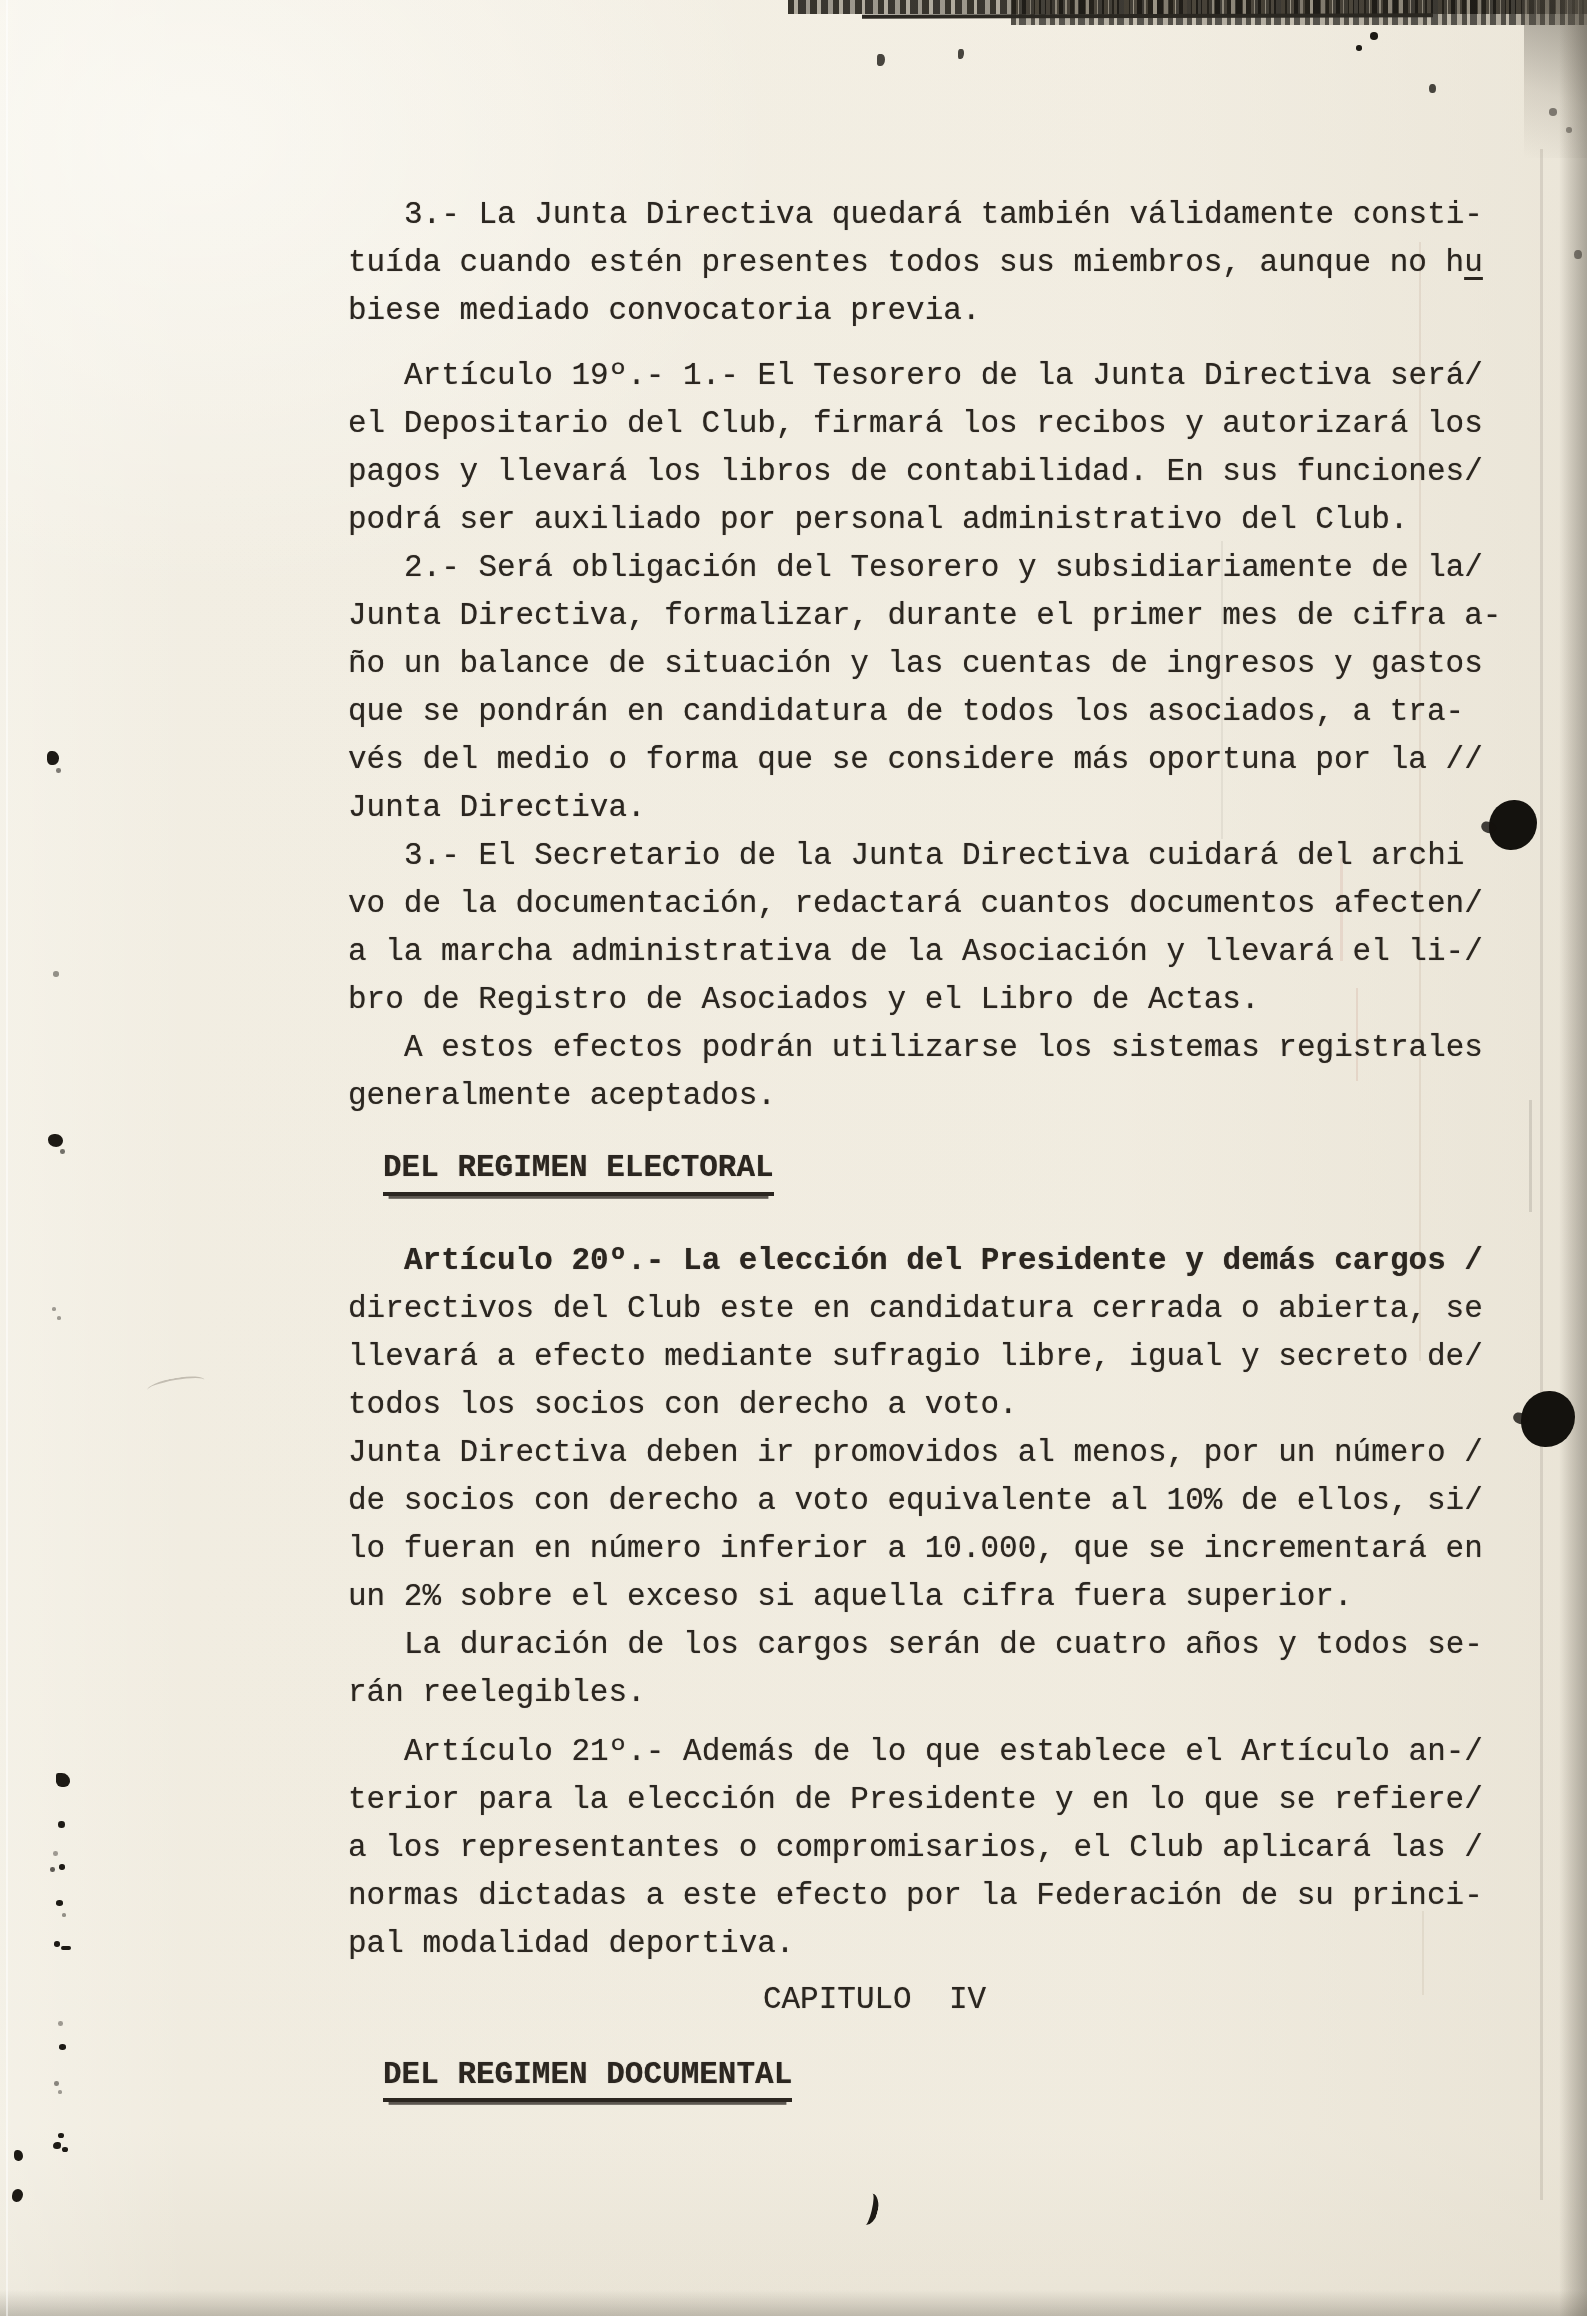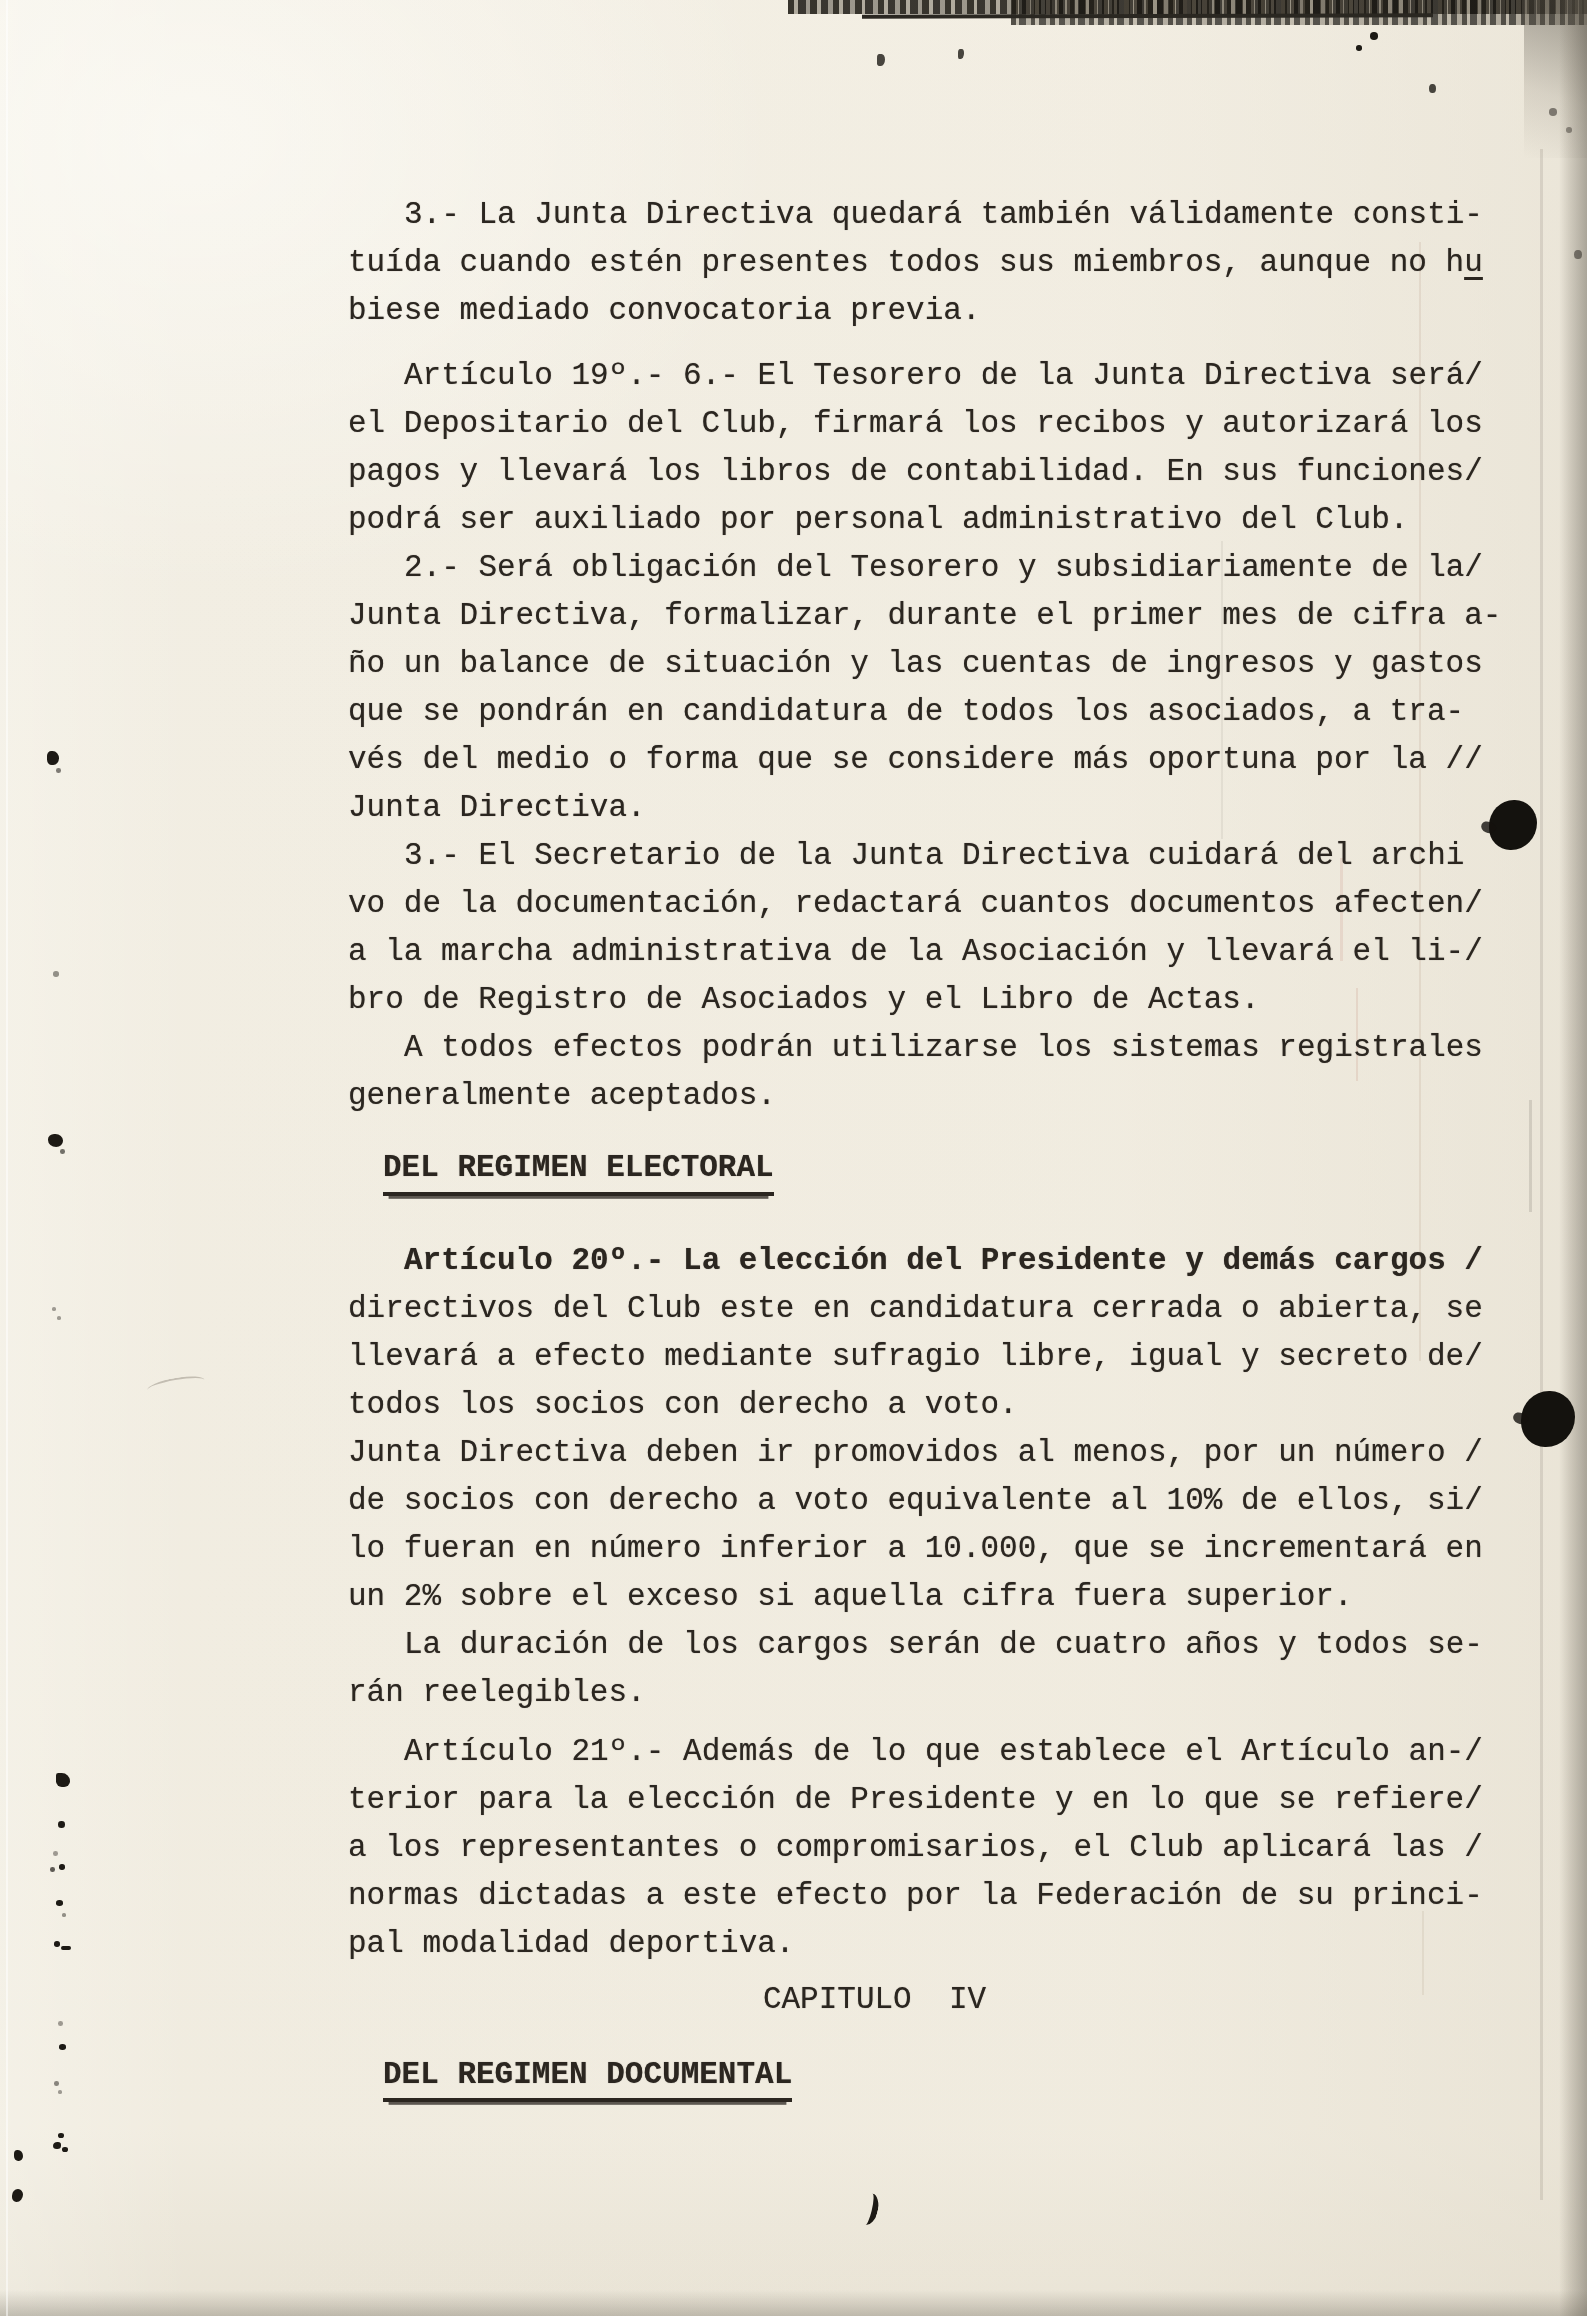--- a/index.html
+++ b/index.html
@@ -131,35 +131,35 @@
   <div class="sp" style="left:1549px;top:108px;width:7.5px;height:7.5px;opacity:.5;"></div>
   <div class="sp" style="left:1566px;top:127px;width:5.6px;height:5.6px;opacity:.4;"></div>
   <div class="sp" style="left:1574px;top:250px;width:7.5px;height:9.3px;opacity:.5;"></div>
   <div class="art pencil"></div>
   <div class="art curl"></div>
 
   <div class="textcol">
     <div class="line indent">3.- La Junta Directiva quedará también válidamente consti-</div>
     <div class="line"><span>tuída cuando estén presentes todos sus miembros, aunque no h</span><span class="cu">u</span></div>
     <div class="line">biese mediado convocatoria previa.</div>
-    <div class="line indent m-art19">Artículo 19º.- 6.- El Tesorero de la Junta Directiva será/</div>
+    <div class="line indent m-art19">Artículo 19º.- 1.- El Tesorero de la Junta Directiva será/</div>
     <div class="line">el Depositario del Club, firmará los recibos y autorizará los</div>
     <div class="line">pagos y llevará los libros de contabilidad. En sus funciones/</div>
     <div class="line">podrá ser auxiliado por personal administrativo del Club.</div>
     <div class="line indent">2.- Será obligación del Tesorero y subsidiariamente de la/</div>
     <div class="line">Junta Directiva, formalizar, durante el primer mes de cifra a-</div>
     <div class="line">ño un balance de situación y las cuentas de ingresos y gastos</div>
     <div class="line">que se pondrán en candidatura de todos los asociados, a tra-</div>
     <div class="line">vés del medio o forma que se considere más oportuna por la //</div>
     <div class="line">Junta Directiva.</div>
     <div class="line indent">3.- El Secretario de la Junta Directiva cuidará del archi</div>
     <div class="line">vo de la documentación, redactará cuantos documentos afecten/</div>
     <div class="line">a la marcha administrativa de la Asociación y llevará el li-/</div>
     <div class="line">bro de Registro de Asociados y el Libro de Actas.</div>
-    <div class="line indent">A todos efectos podrán utilizarse los sistemas registrales</div>
+    <div class="line indent">A estos efectos podrán utilizarse los sistemas registrales</div>
     <div class="line">generalmente aceptados.</div>
     <div class="line heading m-elec"><span class="hrule">DEL REGIMEN ELECTORAL</span></div>
     <div class="line indent m-art20">Artículo 20º.- La elección del Presidente y demás cargos /</div>
     <div class="line">directivos del Club este en candidatura cerrada o abierta, se</div>
     <div class="line">llevará a efecto mediante sufragio libre, igual y secreto de/</div>
     <div class="line">todos los socios con derecho a voto.</div>
     <div class="line">Junta Directiva deben ir promovidos al menos, por un número /</div>
     <div class="line">de socios con derecho a voto equivalente al 10% de ellos, si/</div>
     <div class="line">lo fueran en número inferior a 10.000, que se incrementará en</div>
     <div class="line">un 2% sobre el exceso si aquella cifra fuera superior.</div>

